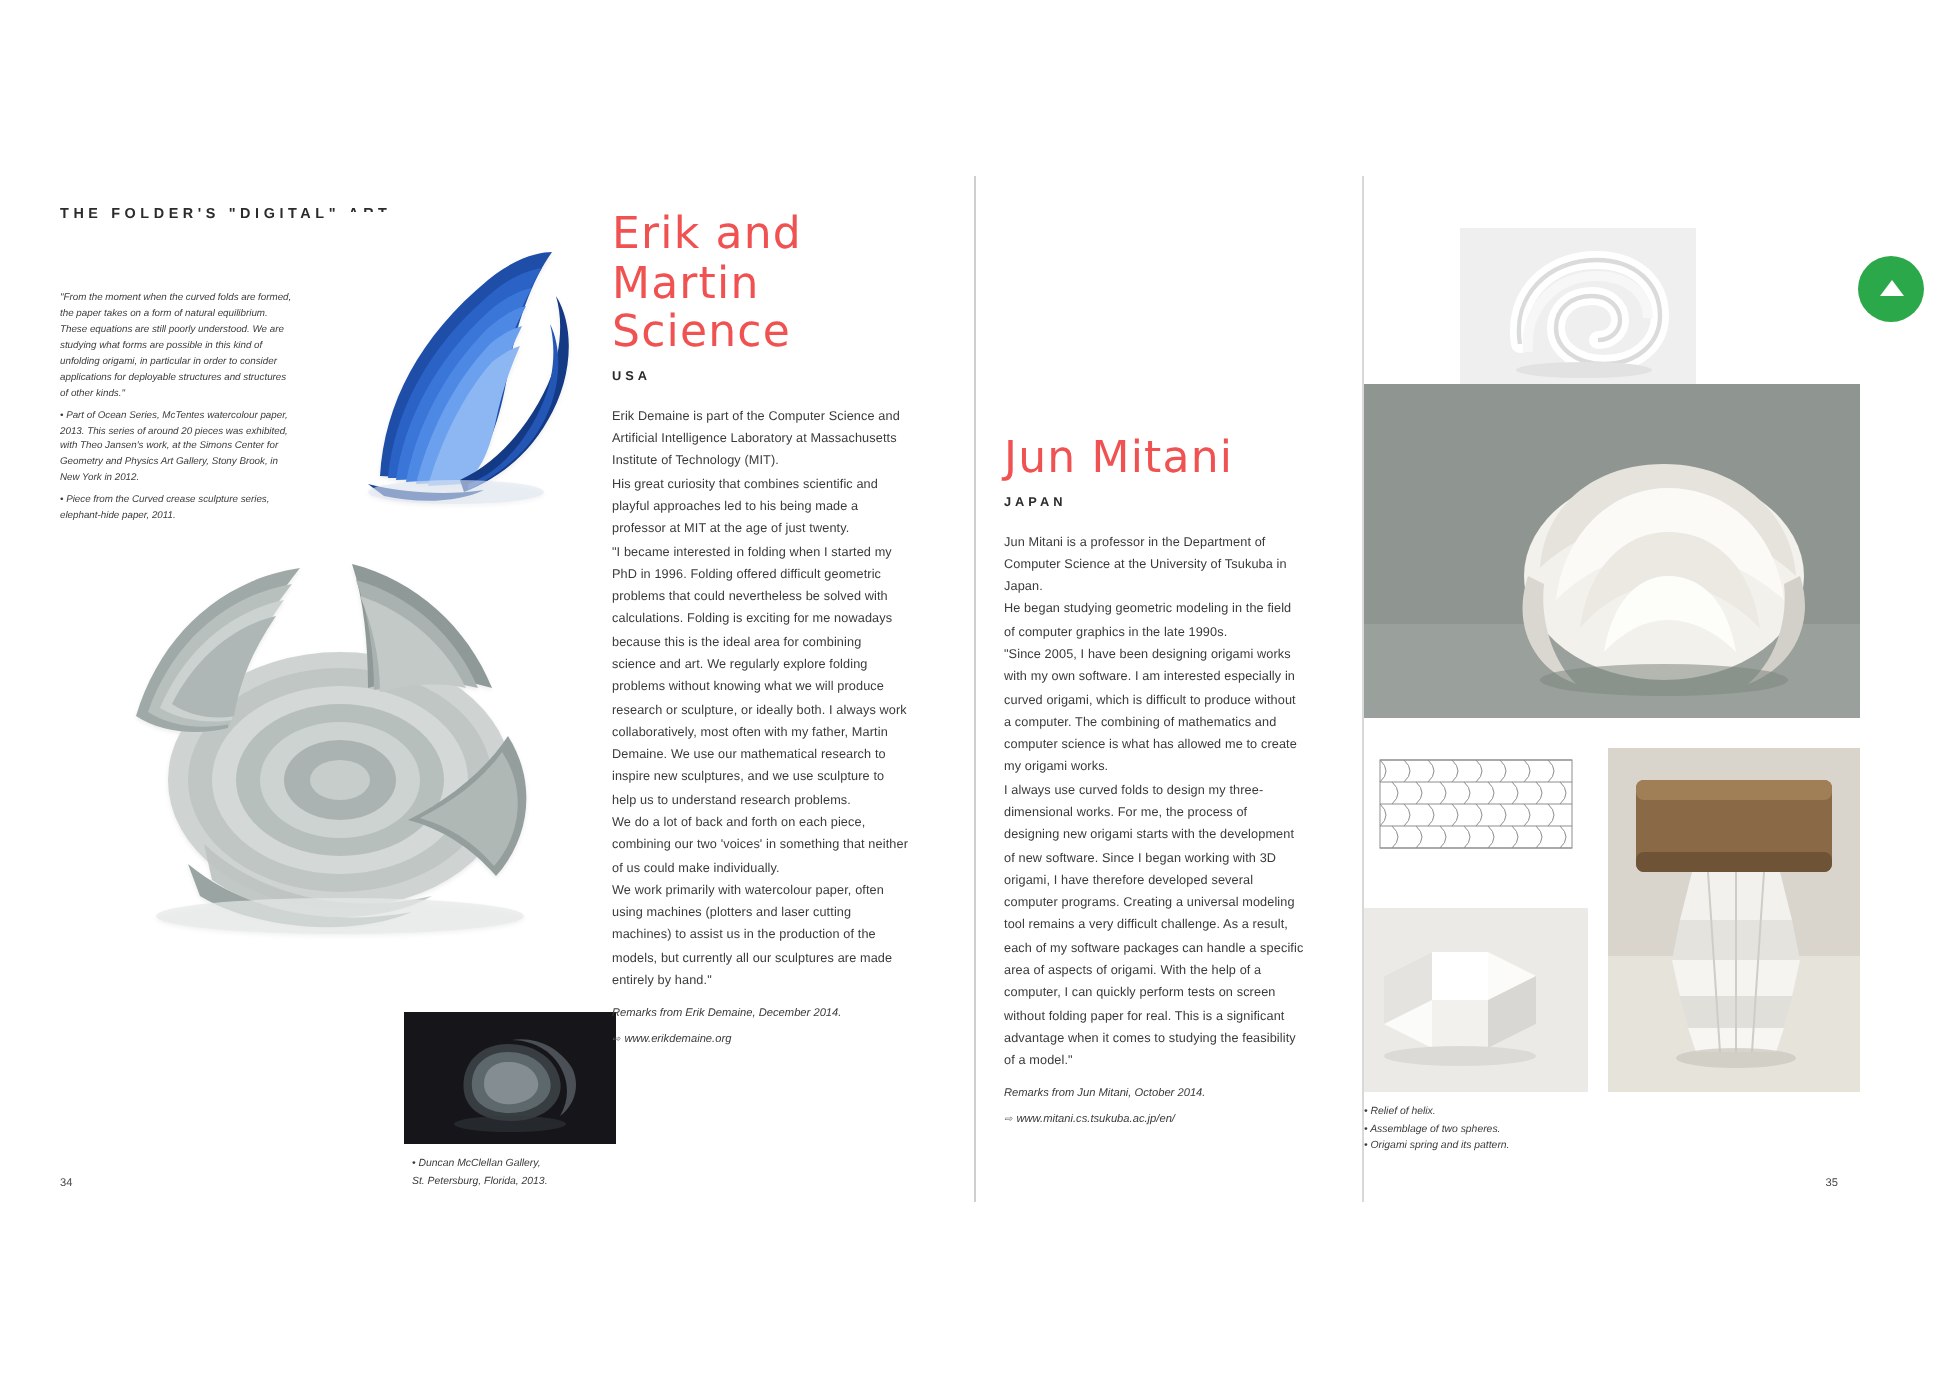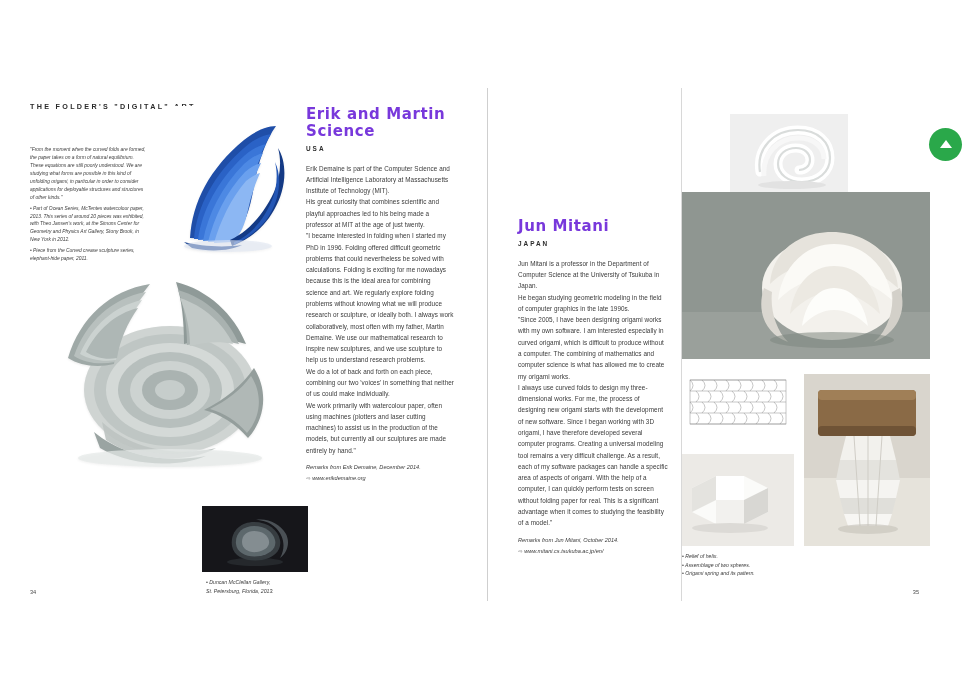--- a/index.html
+++ b/index.html
@@ -43,25 +43,25 @@
     position: absolute;
     left: 8px; top: 14px;
     font-size: 7.2px;
     letter-spacing: 2.3px;
     color: #2b2b2b;
     font-weight: 600;
     white-space: nowrap;
   }
 
   .artist-name {
-    font-size: 15px;
+    font-size: 22px;
     letter-spacing: 0.6px;
-    color: #6d28d9;
+    color: #ef4444;
     line-height: 1.12;
-    font-weight: 700;
+    font-weight: 400;
     
     font-family: "DejaVu Sans", sans-serif;
     opacity: .92;
   }
   .artist-country {
     margin-top: 5px;
     font-size: 6.4px;
     letter-spacing: 2px;
     color: #2b2b2b;
     font-weight: 700;
@@ -311,21 +311,21 @@
         </div>
       </div>
 
       <div class="folio" style="left:8px;">34</div>
     </div>
 
     <div class="page-half page-right">
 
       <div class="gutter-line" style="left:193px;"></div>
 
-      <div style="position:absolute; left:30px; top:130px; width:150px;">
+      <div style="position:absolute; left:14px; top:130px; width:150px;">
         <div class="artist-name">Jun Mitani</div>
         <div class="artist-country">JAPAN</div>
 
         <div class="body-col" style="margin-top:11px;">
           <p>Jun Mitani is a professor in the Department of Computer Science at the University of Tsukuba in Japan.</p>
           <p>He began studying geometric modeling in the field of computer graphics in the late 1990s.</p>
           <p>"Since 2005, I have been designing origami works with my own software. I am interested especially in curved origami, which is difficult to produce without a computer. The combining of mathematics and computer science is what has allowed me to create my origami works.</p>
           <p>I always use curved folds to design my three-dimensional works. For me, the process of designing new origami starts with the development of new software. Since I began working with 3D origami, I have therefore developed several computer programs. Creating a universal modeling tool remains a very difficult challenge. As a result, each of my software packages can handle a specific area of aspects of origami. With the help of a computer, I can quickly perform tests on screen without folding paper for real. This is a significant advantage when it comes to studying the feasibility of a model."</p>
         </div>
 

